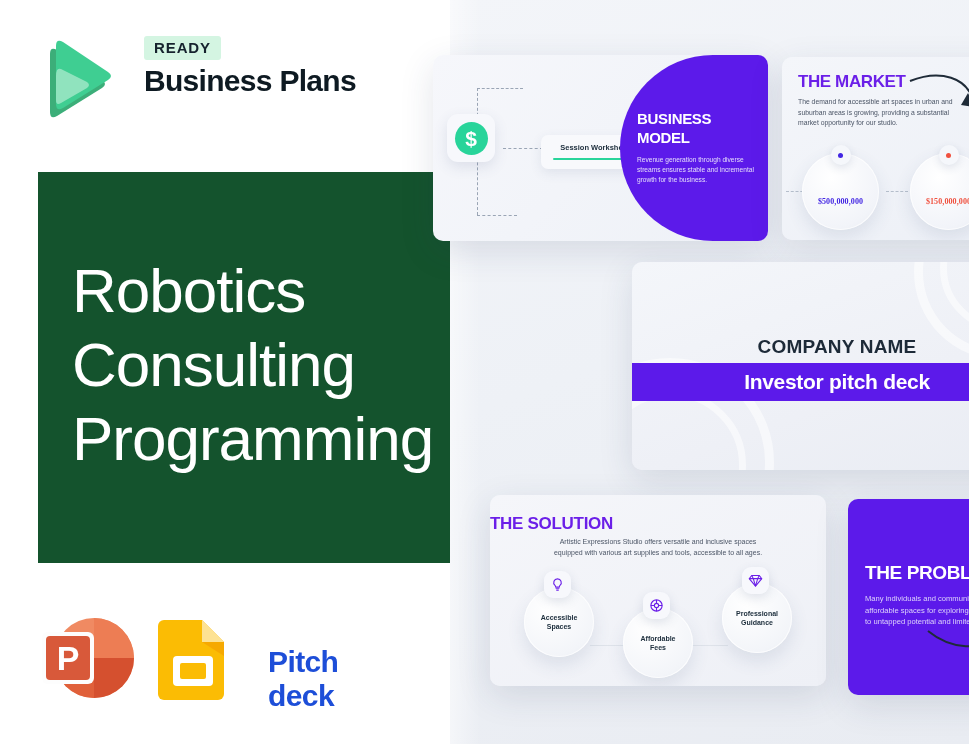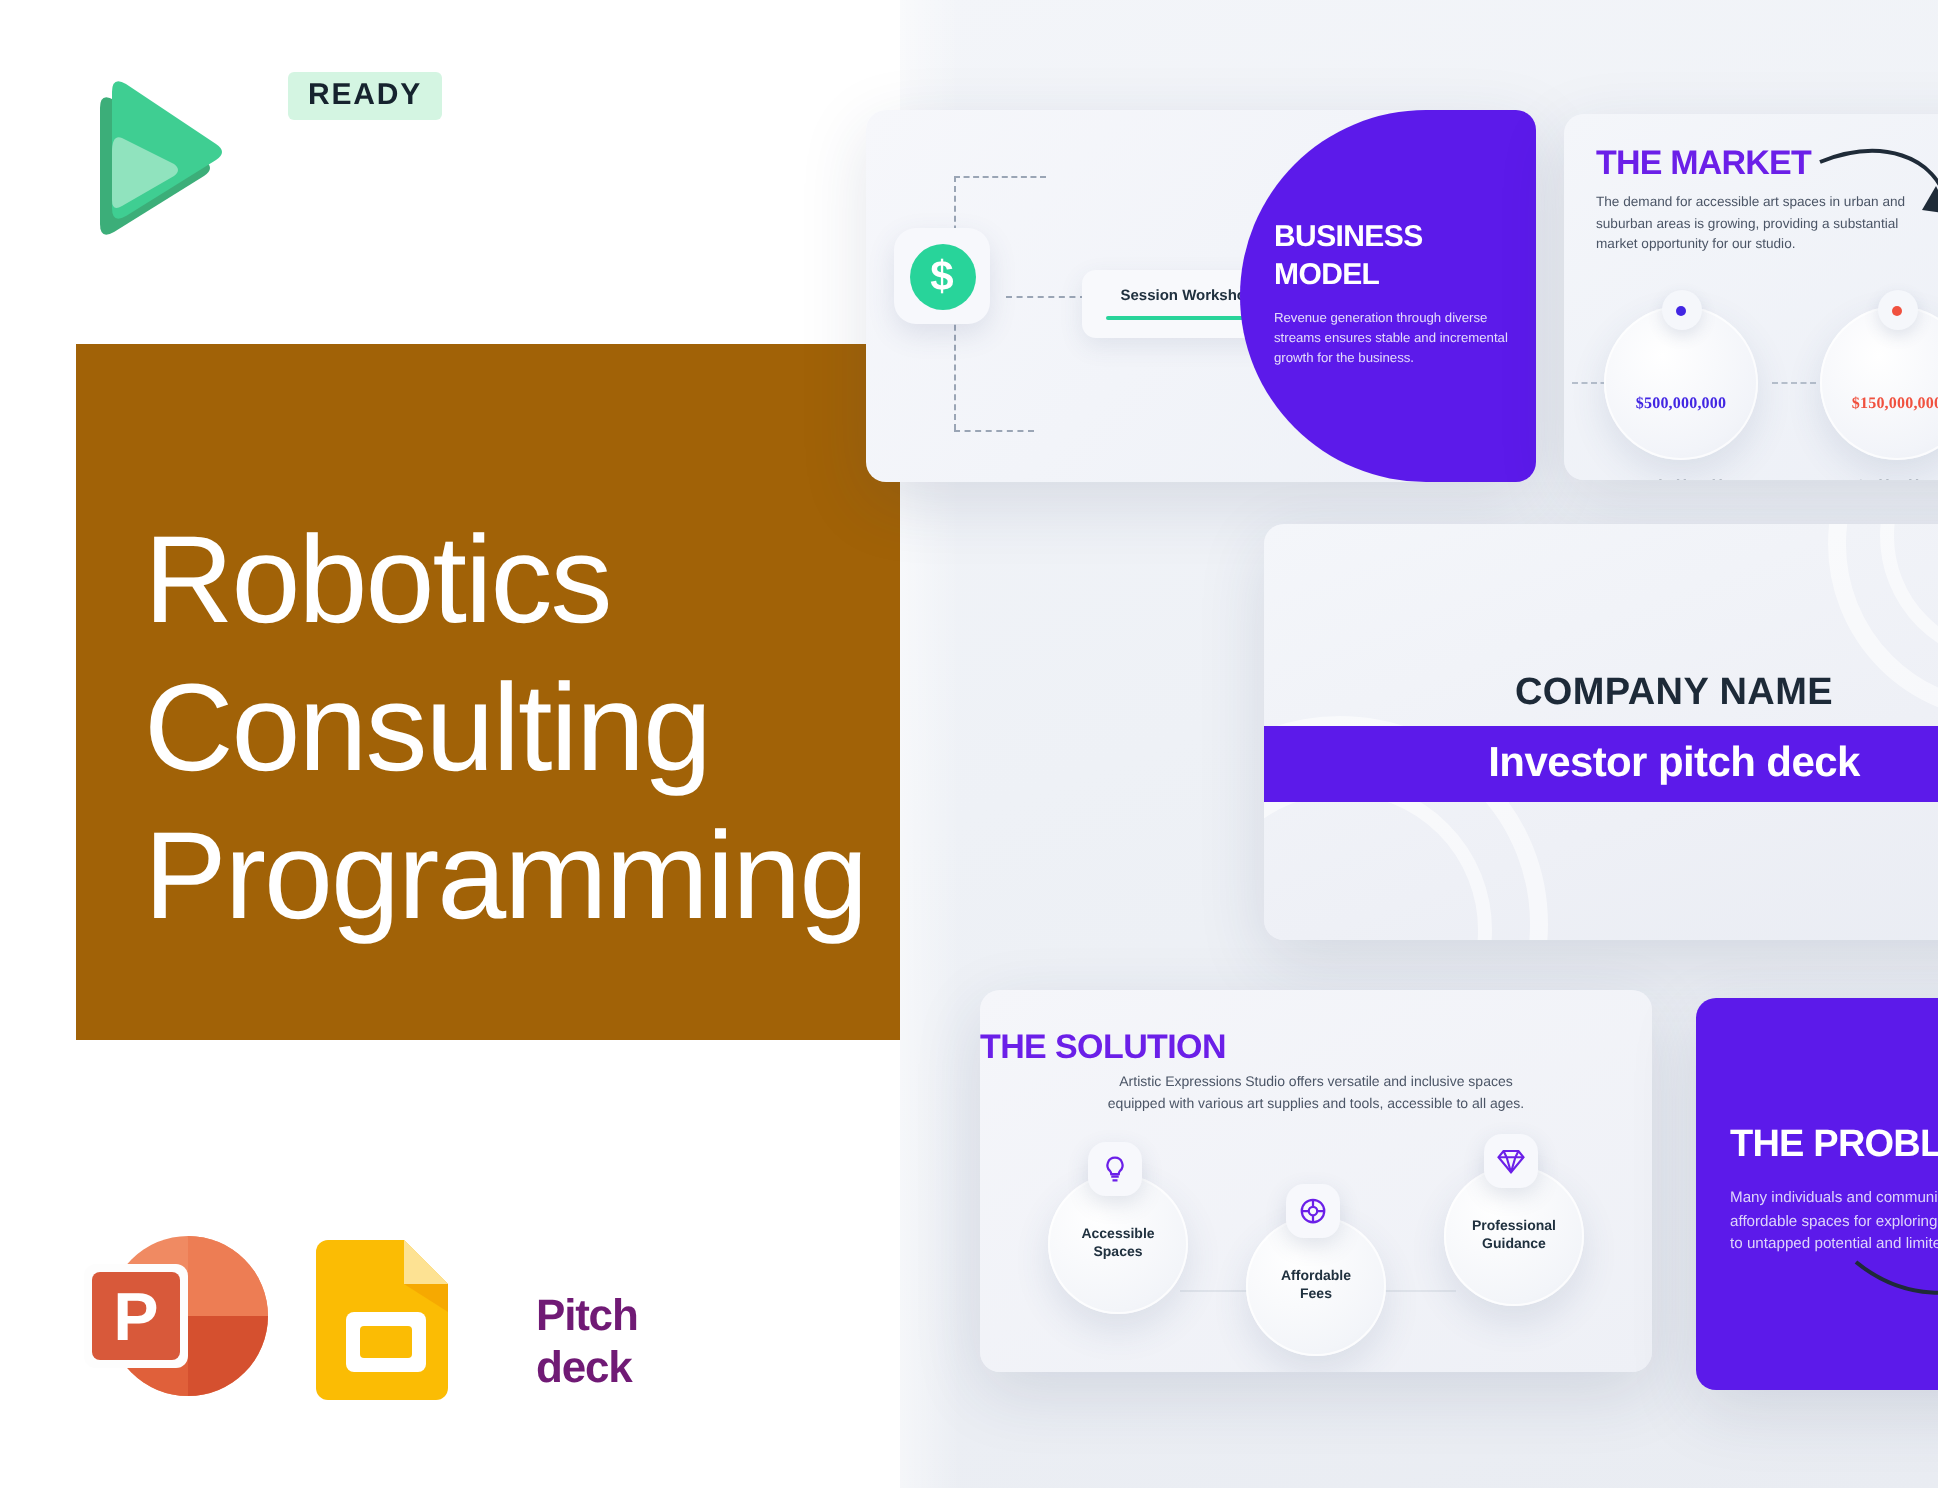--- a/index.html
+++ b/index.html
@@ -31,36 +31,36 @@
     padding:3px 10px 4px 10px; border-radius:3px;
   }
   .brand-name {
     margin-top:4px;
     font-size:30px; font-weight:800; color:#0e1a22;
     letter-spacing:-0.7px; white-space:nowrap;
   }
 
   
   .hero {
-    position:absolute; left:38px; top:172px; width:412px; height:348px;
-    background:#a16207;
+    position:absolute; left:38px; top:172px; width:412px; height:391px;
+    background:#14532d;
   }
   .hero-title {
     position:absolute; left:34px; top:82px; width:400px;
     color:#ffffff; font-size:62px; line-height:74px;
     font-weight:400; letter-spacing:-1px;
   }
 
   
   .fmt-row { position:absolute; left:40px; top:612px; height:92px; }
   .ppt-icon { position:absolute; left:0; top:4px; width:96px; height:84px; }
   .slides-icon { position:absolute; left:118px; top:8px; width:72px; height:80px; }
   .fmt-label {
     position:absolute; left:228px; top:33px;
-    font-size:22px; font-weight:800; color:#701a75; letter-spacing:-0.6px;
+    font-size:30px; font-weight:800; color:#1d4ed8; letter-spacing:-0.6px;
   }
 
   
   .slide { position:absolute; border-radius:10px; overflow:hidden;
            box-shadow:0 10px 34px rgba(40,55,90,.13); }
 
   
   .s-bm { left:433px; top:55px; width:335px; height:186px;
           background:linear-gradient(135deg,#f6f7fb 0%, #eef1f7 100%); }
   .bm-purple {
@@ -171,20 +171,21 @@
 <div class="logo-wrap">
   <div class="logo-mark">
     <svg viewBox="0 0 72 84" width="72" height="84">
       <path d="M10 18 L10 76 Q10 84 17 80 L62 52 Q68 48 62 44 L17 14 Q10 10 10 18 Z" fill="#3cae79"></path>
       <path d="M22 4 L22 62 Q22 70 29 66 L74 38 Q80 34 74 30 L29 0 Q22 -4 22 4 Z" fill="#3fce92" transform="translate(-6,6)"></path>
       <path d="M16 40 L16 64 Q16 70 21 67 L47 52 Q51 49 47 46 L21 33 Q16 31 16 40 Z" fill="#9fe6c6" opacity=".85"></path>
     </svg>
   </div>
   <div class="logo-text">
     <div class="ready-badge">READY</div>
+    <div class="brand-name">Business Plans</div>
   </div>
 </div>
 
 <div class="hero">
   <div class="hero-title">
     <div>Robotics</div>
     <div>Consulting</div>
     <div>Programming</div>
   </div>
 </div>

